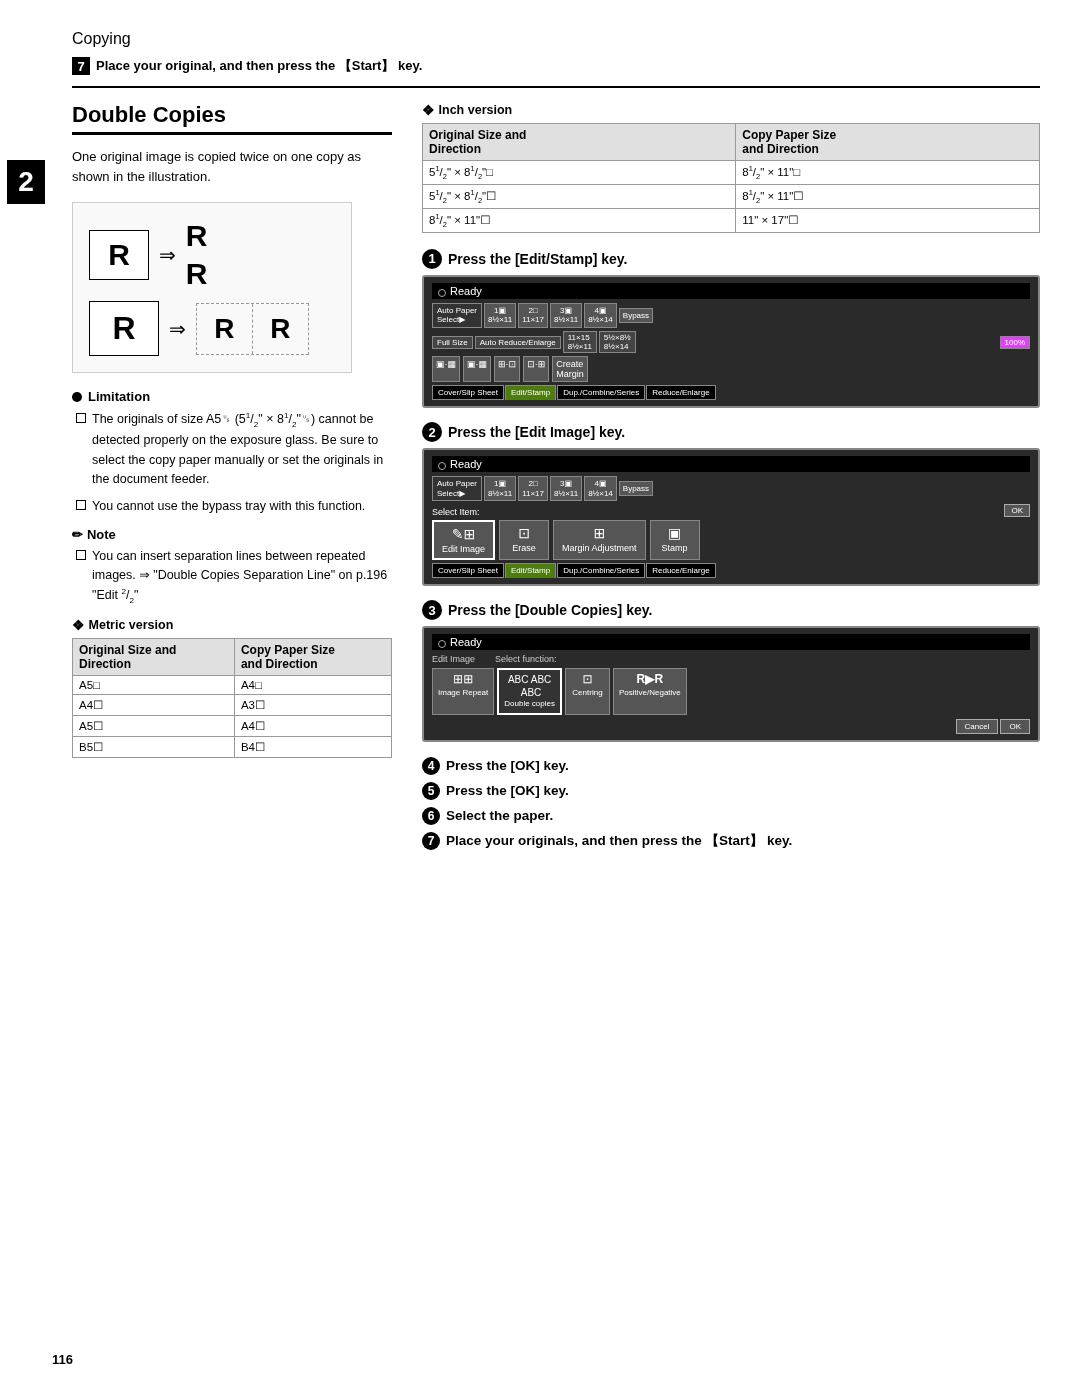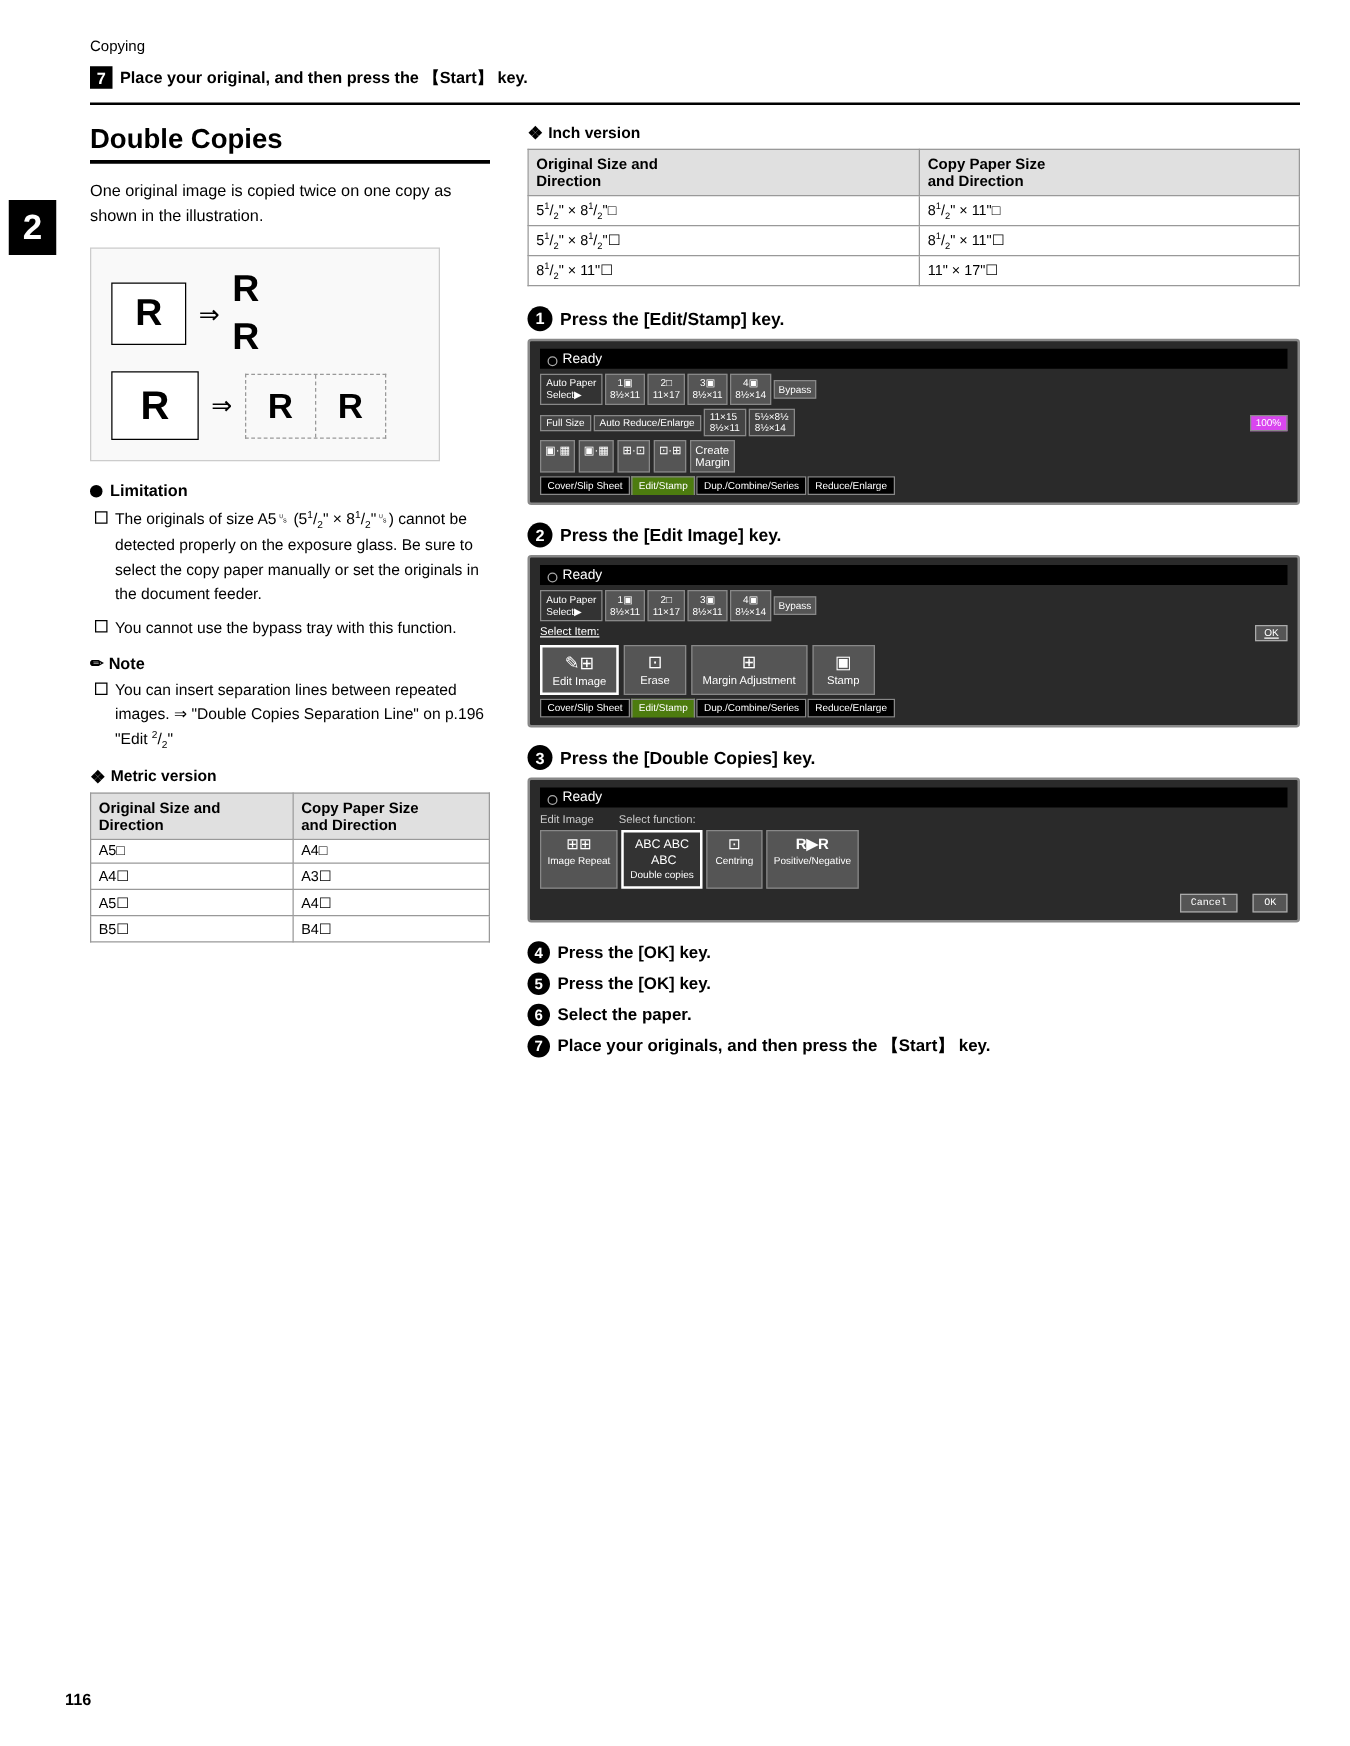--- a/index.html
+++ b/index.html
@@ -44,21 +44,21 @@
     }
 
     
     .main-content {
       flex: 1;
       padding: 30px 40px 30px 20px;
     }
 
     
     .breadcrumb {
-      font-size: 12px;
+      font-size: 16px;
       color: #000;
       margin-bottom: 8px;
       font-family: Arial, sans-serif;
     }
 
     
     .top-step {
       display: flex;
       align-items: flex-start;
       margin-bottom: 6px;
@@ -442,24 +442,23 @@
     }
 
     .lcd-tab.active {
       background: #4d7c0f;
       border-bottom: none;
     }
 
     
     .lcd-select-row {
       display: flex;
-      align-items: flex-start;
+      align-items: flex-end;
       justify-content: space-between;
       margin-bottom: 3px;
-      text-decoration: underline;
     }
     .lcd-select-text {
       font-size: 9px;
       color: #fff;
     }
     .lcd-ok-btn {
       background: #555;
       color: #fff;
       font-size: 8px;
       padding: 1px 6px;
@@ -503,23 +502,22 @@
       line-height: 1.3;
     }
     .lcd-func-btn.selected {
       border: 2px solid #fff;
       background: #333;
     }
 
     .lcd-bottom-row {
       display: flex;
       justify-content: flex-end;
-      gap: 12px;
+      gap: 2px;
       margin-top: 4px;
-      font-family: Liberation Mono, monospace;
     }
     .lcd-bottom-btn {
       background: #555;
       color: #fff;
       font-size: 8px;
       padding: 2px 8px;
       border: 1px solid #aaa;
     }
 
     

